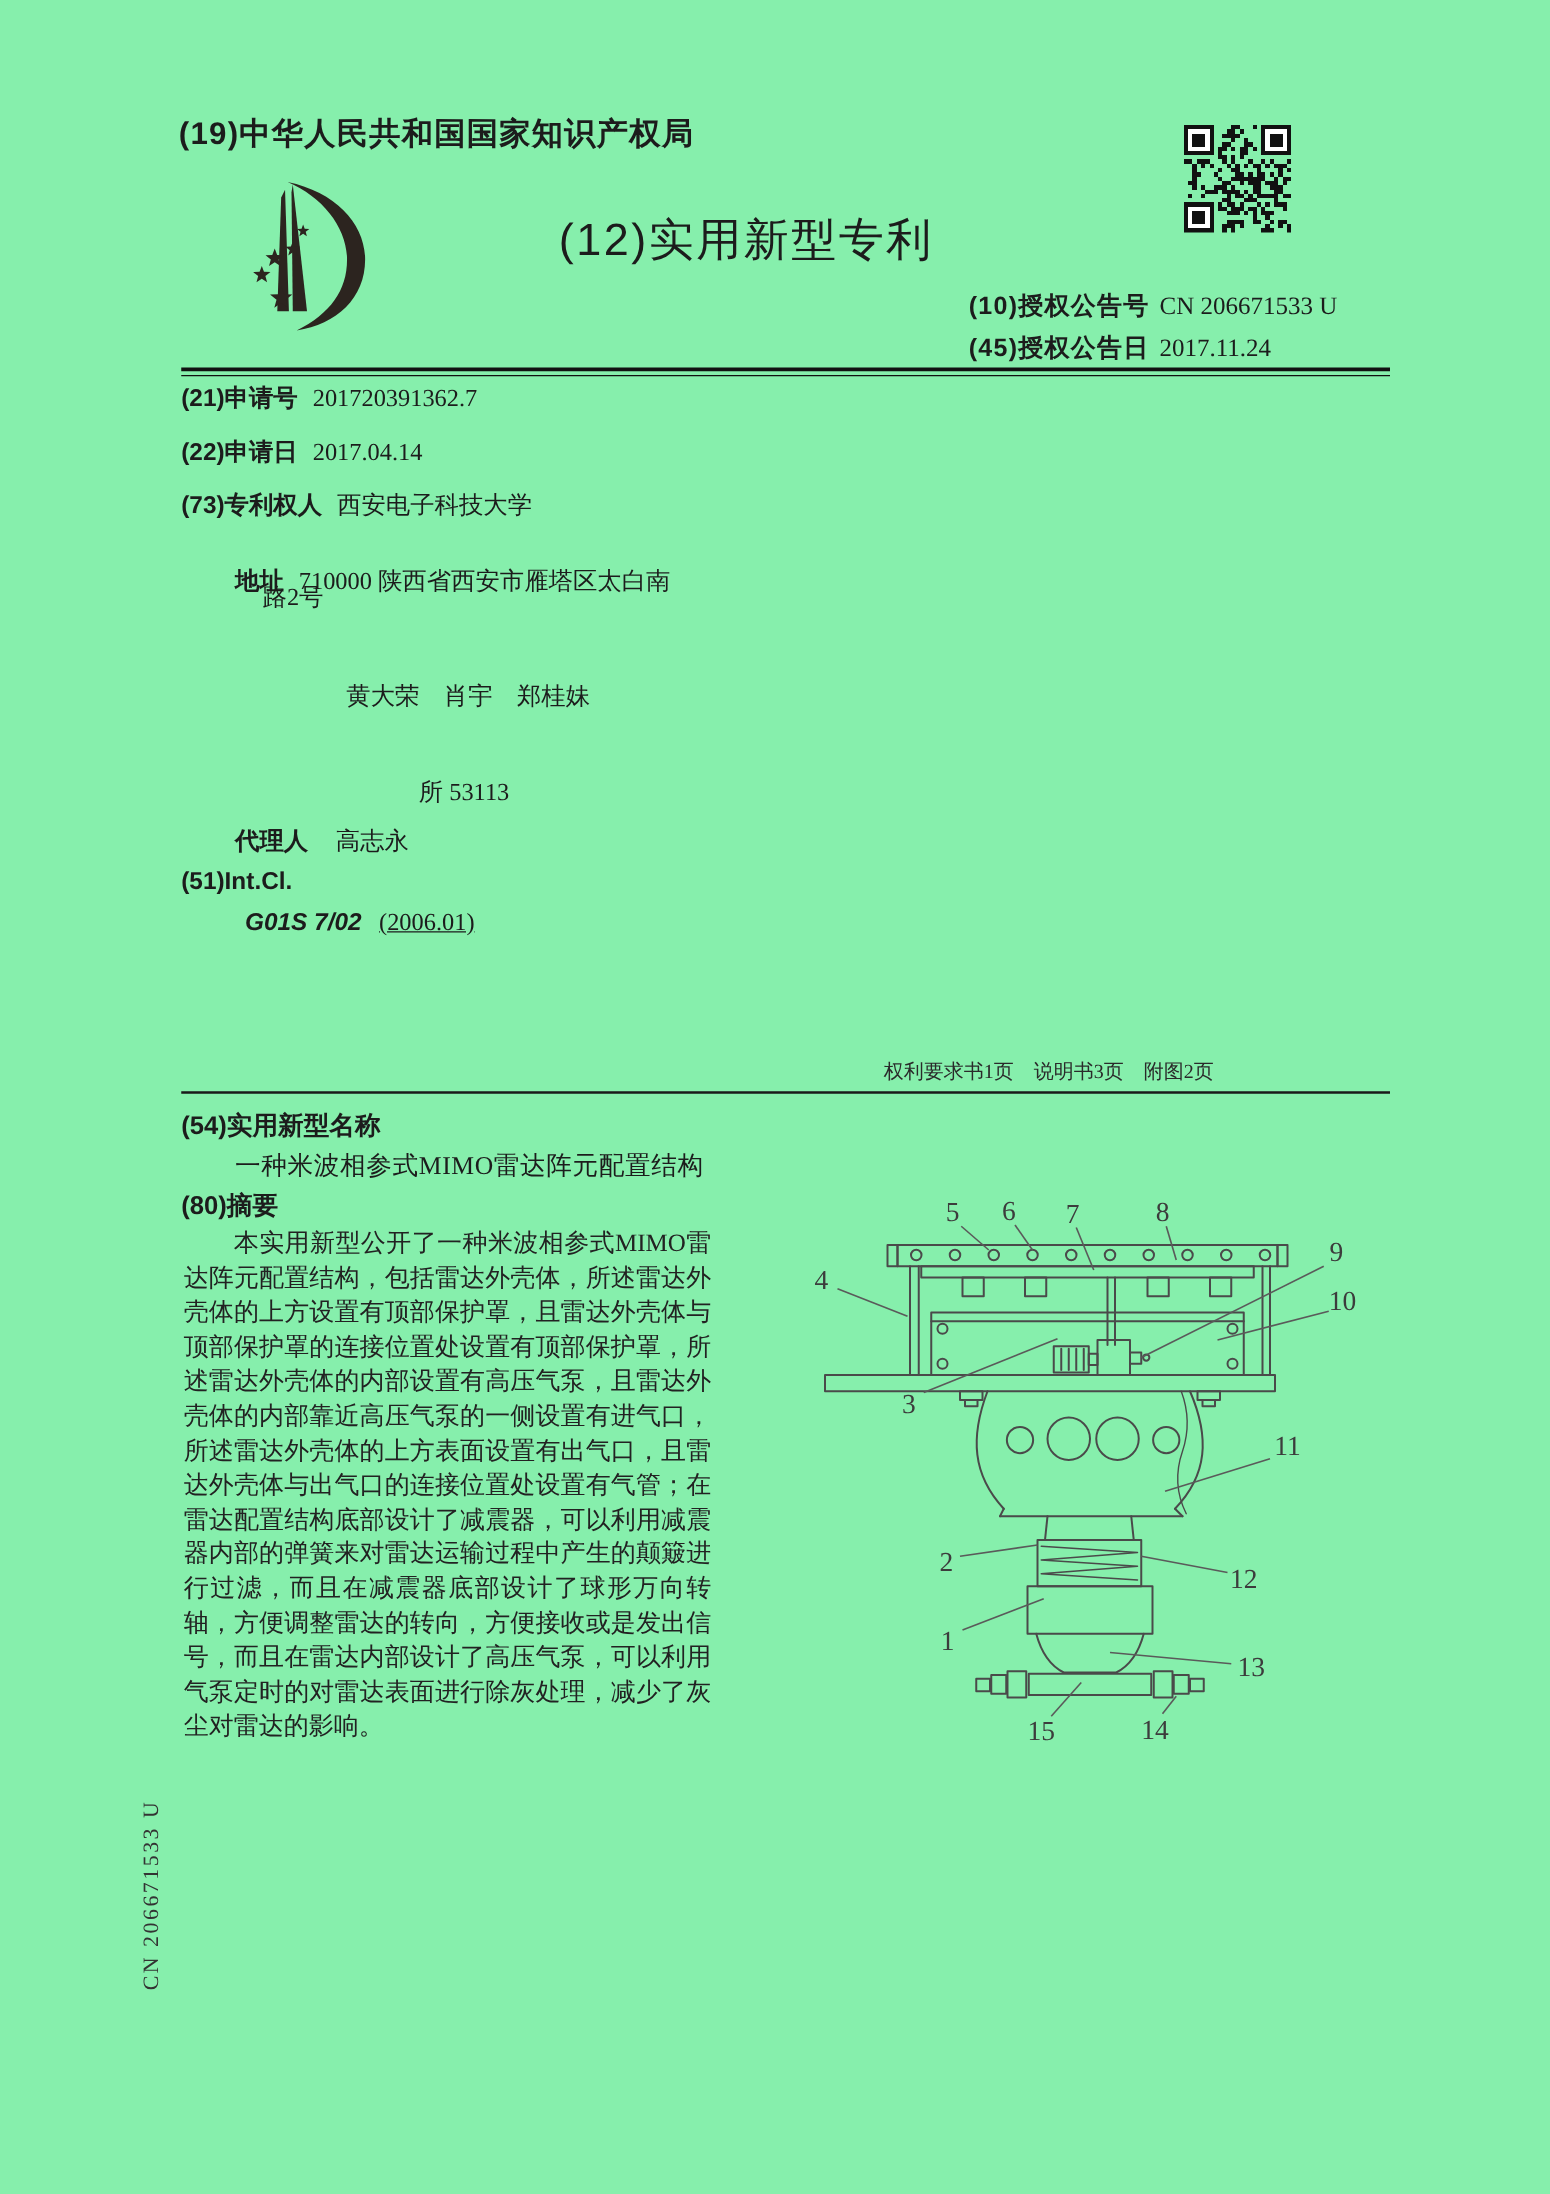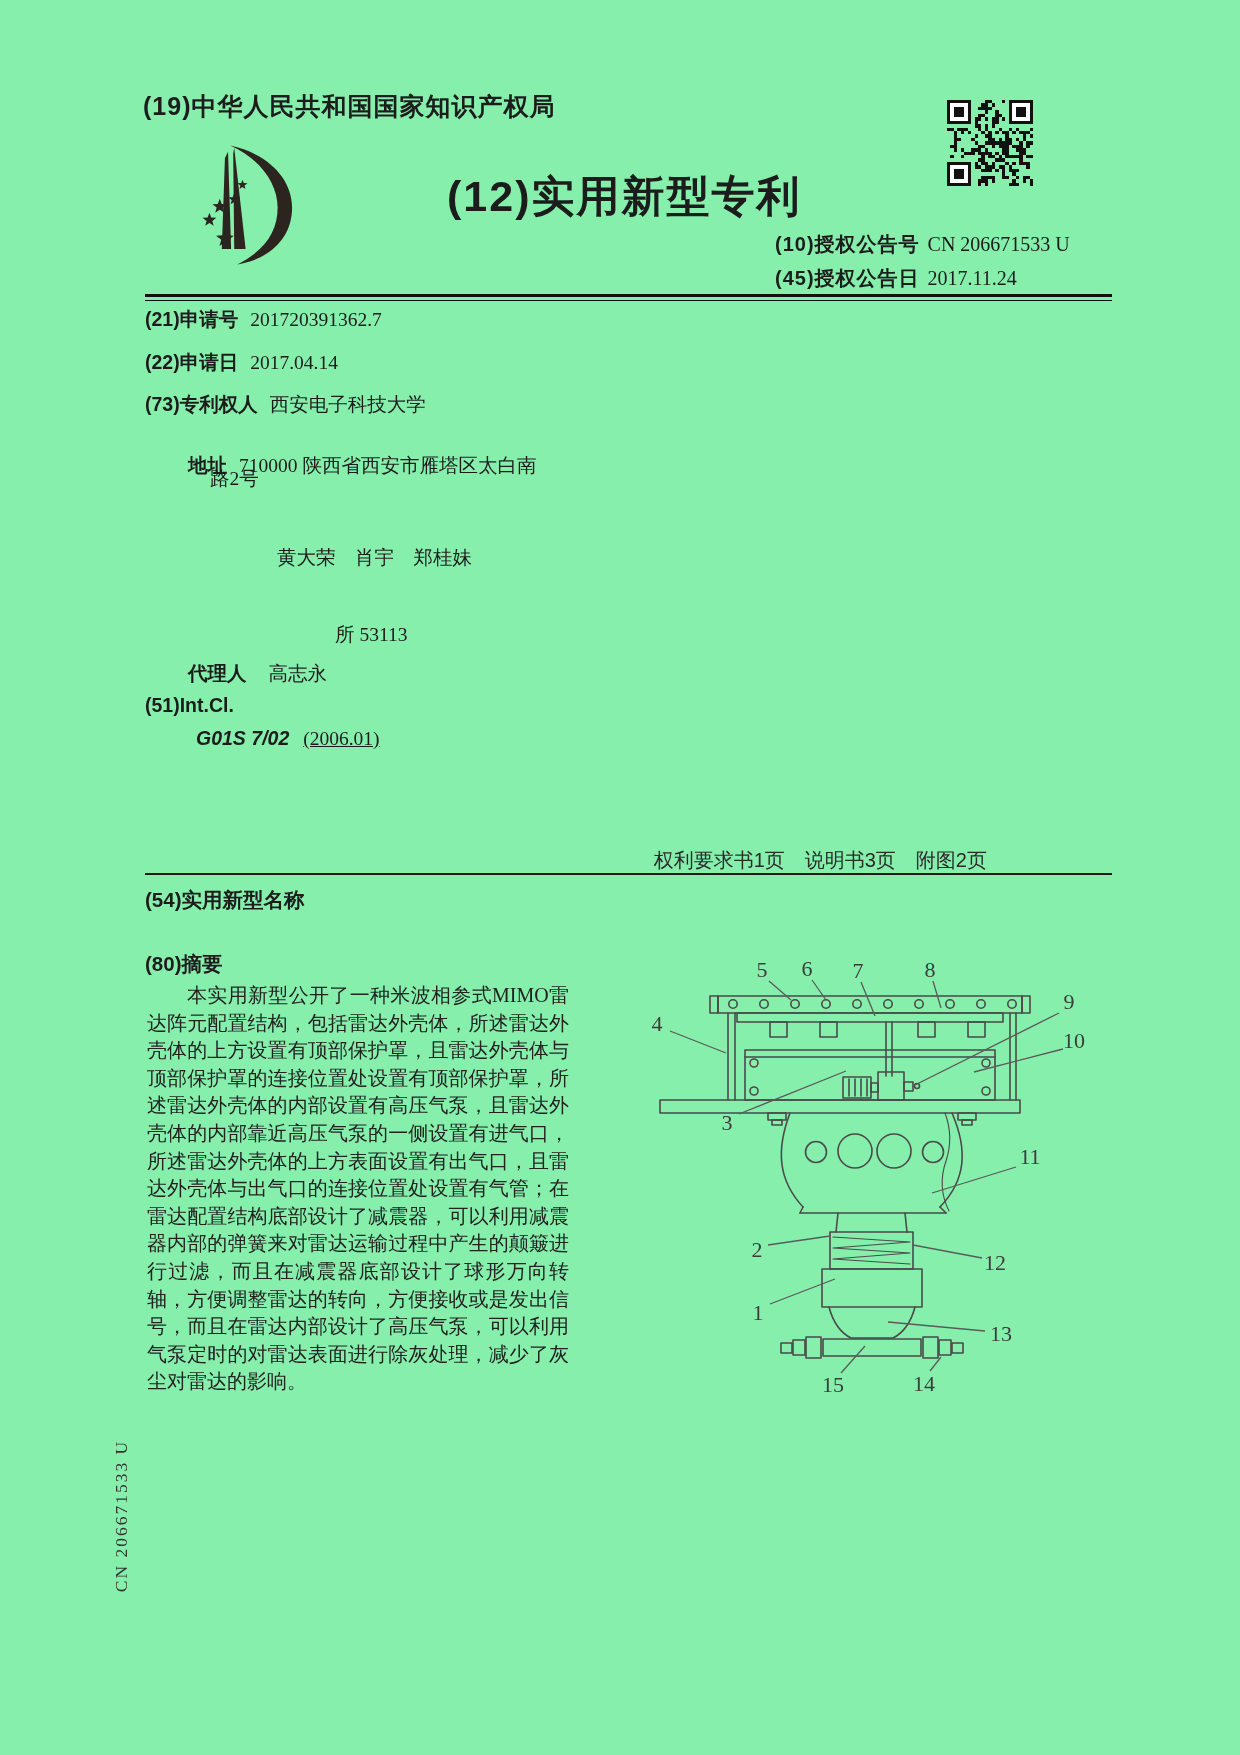--- a/index.html
+++ b/index.html
@@ -5,29 +5,29 @@
   html,body{margin:0;padding:0;background:#9a9a9a;}
   .page{
     position:relative;width:1240px;height:1755px;background:#86efac;
     font-family:"Liberation Sans",sans-serif;color:#1c1c1c;overflow:hidden;
     margin:0 auto;
   }
   .abs{position:absolute;}
   .b{font-weight:bold;font-family:"Liberation Sans",sans-serif;}
   .ser{font-family:"Liberation Serif",serif;}
   .office{left:143px;top:90px;font-size:25px;font-weight:bold;letter-spacing:1px;}
-  .doctype{left:447px;top:168px;font-size:43px;font-weight:bold;letter-spacing:2px;}
+  .doctype{left:447px;top:168px;font-size:36px;font-weight:normal;letter-spacing:2px;}
   .pubrow{left:775px;font-size:20px;white-space:nowrap;}
   .pubrow .b{letter-spacing:1px;}
   .pubrow .ser{margin-left:8px;font-size:20px;}
   .rule1{left:145px;top:294px;width:967px;border-top:3px solid #111;border-bottom:1px solid #111;height:3px;}
   .rule2{left:145px;top:873px;width:967px;height:0;border-top:2px solid #1a1a1a;}
   .brow{font-size:19.5px;white-space:nowrap;line-height:26px;}
   .brow .ser{margin-left:12px;}
-  .pagesinfo{left:544px;top:847px;width:443px;text-align:right;font-size:20px;color:#2a2a2a;font-family:Liberation Sans, sans-serif;}
+  .pagesinfo{left:528px;top:847px;width:443px;text-align:right;font-size:16px;color:#2a2a2a;font-family:Liberation Serif, serif;}
   .sect{font-size:20.5px;font-weight:bold;}
   .titleline{font-size:20.5px;font-family:"Liberation Serif",serif;letter-spacing:0.5px;}
   .abstract{
     left:147px;top:982px;width:422px;font-family:"Liberation Serif",serif;
     font-size:20px;line-height:27.6px;text-align:justify;text-indent:2em;color:#222;
   }
   .sidetext{
     left:121px;top:1516px;transform:translate(-50%,-50%) rotate(-90deg);
     font-family:"Liberation Serif",serif;font-size:17.5px;letter-spacing:2px;
     white-space:nowrap;color:#333;
@@ -290,20 +290,21 @@
   </div>
   <div class="abs brow b" style="left:145px;top:692px;">(51)Int.Cl.</div>
   <div class="abs brow" style="left:196px;top:725px;">
     <span style="font-style:italic;font-weight:bold;font-family:'Liberation Sans',sans-serif;">G01S 7/02</span><span class="ser" style="margin-left:14px;text-decoration:underline;">(2006.01)</span>
   </div>
 
   <div class="abs pagesinfo">权利要求书1页　说明书3页　附图2页</div>
   <div class="abs rule2"></div>
 
   <div class="abs sect" style="left:145px;top:886px;">(54)实用新型名称</div>
+  <div class="abs titleline" style="left:188px;top:918px;">一种米波相参式MIMO雷达阵元配置结构</div>
   <div class="abs sect" style="left:145px;top:950px;">(80)摘要</div>
   <div class="abs abstract">本实用新型公开了一种米波相参式MIMO雷达阵元配置结构，包括雷达外壳体，所述雷达外壳体的上方设置有顶部保护罩，且雷达外壳体与顶部保护罩的连接位置处设置有顶部保护罩，所述雷达外壳体的内部设置有高压气泵，且雷达外壳体的内部靠近高压气泵的一侧设置有进气口，所述雷达外壳体的上方表面设置有出气口，且雷达外壳体与出气口的连接位置处设置有气管；在雷达配置结构底部设计了减震器，可以利用减震器内部的弹簧来对雷达运输过程中产生的颠簸进行过滤，而且在减震器底部设计了球形万向转轴，方便调整雷达的转向，方便接收或是发出信号，而且在雷达内部设计了高压气泵，可以利用气泵定时的对雷达表面进行除灰处理，减少了灰尘对雷达的影响。</div>
 
   <div class="abs sidetext">CN 206671533 U</div>
 
   <div class="abs" style="left:640px;top:950px;width:445px;height:455px;">
     <svg width="445" height="455" viewBox="640 950 445 455">
       <g stroke="#4a4a4a" fill="none" stroke-width="1.6" stroke-linejoin="round" stroke-linecap="round">
 
         <rect x="718" y="996" width="304" height="17"></rect>

